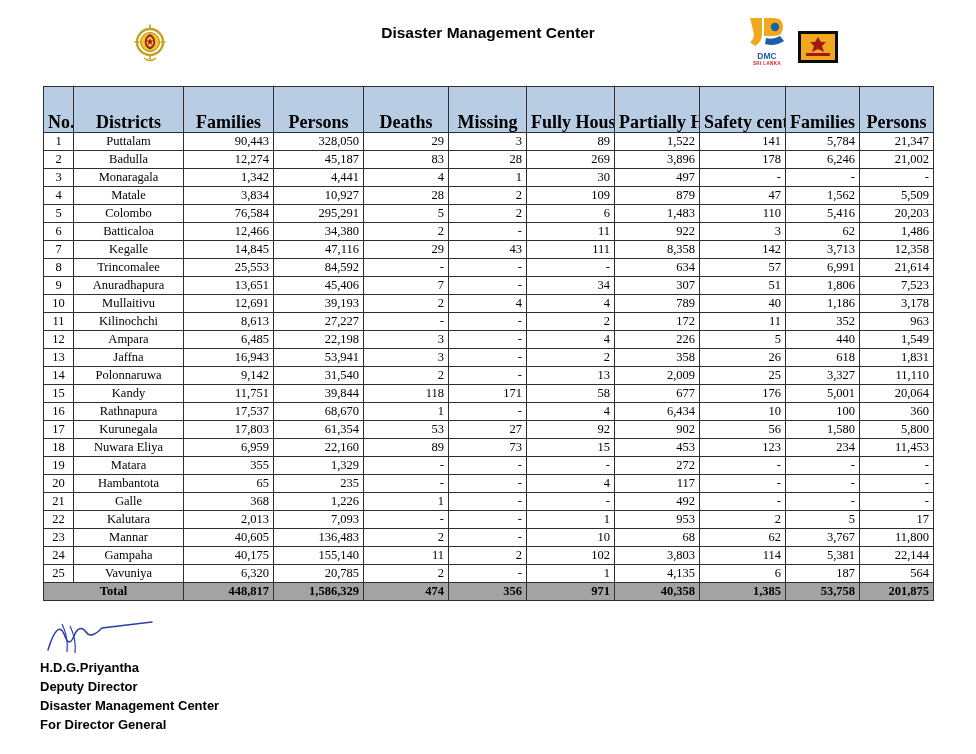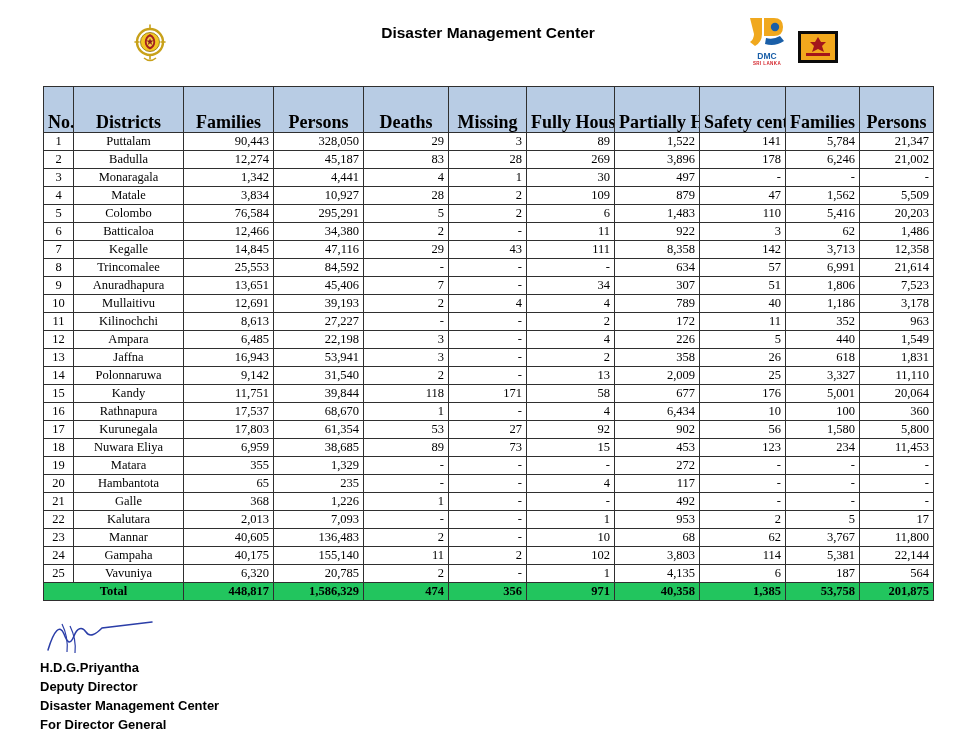--- a/index.html
+++ b/index.html
@@ -81,21 +81,21 @@
     vertical-align: bottom;
     height: 46px;
     padding-bottom: 3px;
     line-height: 14px;
   }
   thead th.th-partially { text-align: right; padding-right: 5px; }
   tbody td.num { text-align: right; }
   tbody td.no   { text-align: center; width: 30px; }
   tbody td.dist { text-align: center; }
   tbody tr.total td {
-    background: #22c55e;
+    background: #a3a3a3;
     font-weight: bold;
   }
   tbody tr.total td.label {
     text-align: center;
   }
 
   
   col.c-no    { width: 30px; }
   col.c-dist  { width: 110px; }
   col.c-fam1  { width: 90px; }
@@ -427,21 +427,21 @@
           <td class="num">92</td>
           <td class="num">902</td>
           <td class="num">56</td>
           <td class="num">1,580</td>
           <td class="num">5,800</td>
         </tr>
         <tr>
           <td class="no">18</td>
           <td class="dist">Nuwara Eliya</td>
           <td class="num">6,959</td>
-          <td class="num">38,685</td>
+          <td class="num">22,160</td>
           <td class="num">89</td>
           <td class="num">73</td>
           <td class="num">15</td>
           <td class="num">453</td>
           <td class="num">123</td>
           <td class="num">234</td>
           <td class="num">11,453</td>
         </tr>
         <tr>
           <td class="no">19</td>

